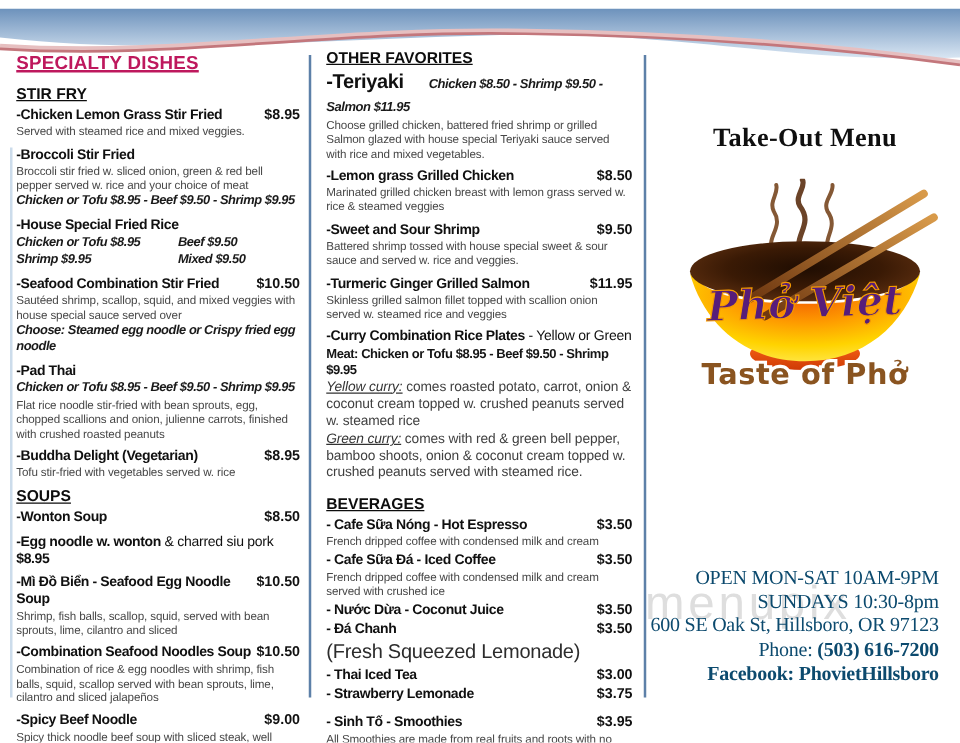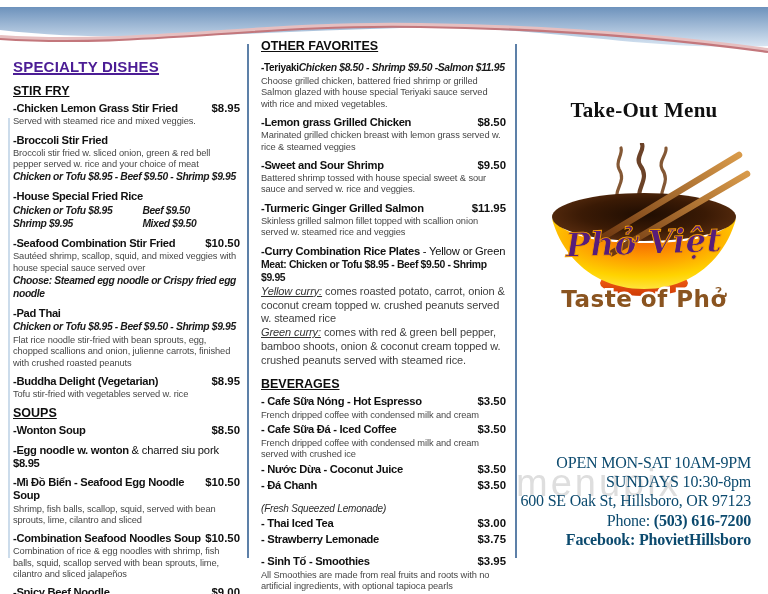--- a/index.html
+++ b/index.html
@@ -14,34 +14,34 @@
   
   .divider{position:absolute;width:2.4px;background:#5d80a8;top:44px;height:514px;}
   .div-left{left:247px;}
   .div-mid{left:515px;}
   .fold-line{position:absolute;left:8px;top:118px;width:1.5px;height:440px;background:#c3d6e8;opacity:.85;}
   .col{position:absolute;}
   .col-left{left:13px;top:42px;width:227px;}
   .col-mid{left:261px;top:36px;width:245px;}
   .col-right{left:520px;top:42px;width:248px;}
   
-  .page-title{font-size:15px;font-weight:bold;text-decoration:underline;text-decoration-thickness:2px;letter-spacing:.2px;margin-bottom:9px;color:#4c1d95;margin-top:16px;}
+  .page-title{font-size:15px;font-weight:bold;text-decoration:underline;text-decoration-thickness:2px;letter-spacing:.2px;margin-bottom:9px;color:#be185d;}
   .sec-head{text-align:left;font-size:12.5px;font-weight:bold;text-decoration:underline;margin:3px 0 4px;color:#0d0d0d;}
   .mi{margin-bottom:6px;}
   .row{display:flex;justify-content:space-between;align-items:baseline;}
   .nm{font-weight:bold;font-size:11.2px;letter-spacing:-.3px;color:#101010;line-height:1.18;}
   .nm .sfx{font-weight:normal;letter-spacing:-.2px;}
   .pr{font-weight:bold;font-size:11.4px;margin-left:4px;white-space:nowrap;color:#101010;}
   .ds{font-size:9.3px;color:#474747;line-height:1.22;margin-top:1px;letter-spacing:-.1px;}
-  .ds-lg{font-size:10px;color:#2c2c2c;line-height:1.22;margin-top:11px;letter-spacing:-.2px;font-style:italic;}
+  .ds-lg{font-size:16px;color:#2c2c2c;line-height:1.22;margin-top:1px;letter-spacing:-.2px;}
   .op{font-size:10.3px;font-weight:bold;font-style:italic;letter-spacing:-.35px;margin-top:1px;color:#1a1a1a;line-height:1.25;}
   .optgrid .gr{display:flex;}
   .optgrid .gl{width:57%;}
   .teri .op{display:inline;font-size:10.4px;}
-  .teri .nm{display:inline;margin-right:0;font-size:10px;}
+  .teri .nm{display:inline;margin-right:20px;font-size:16px;}
   .meat{font-size:10.4px;font-weight:bold;letter-spacing:-.35px;color:#151515;line-height:1.3;}
   .curry-sub{font-size:11px;color:#3f3f3f;line-height:1.25;letter-spacing:-.1px;}
   .cl{font-style:italic;text-decoration:underline;color:#333;}
   .bev{margin-bottom:2.5px;}
   .gap-top{margin-top:9px;}
   .bev-head{margin-top:10px;}
   
   .tom-title{text-align:center;font-family:"Liberation Serif", serif;font-weight:bold;font-size:21px;letter-spacing:.3px;margin-top:56px;color:#0f0f0f;}
   .logo-svg{display:block;margin:20px auto 0;}
   .contact{position:absolute;right:17px;top:453px;text-align:right;z-index:2;

